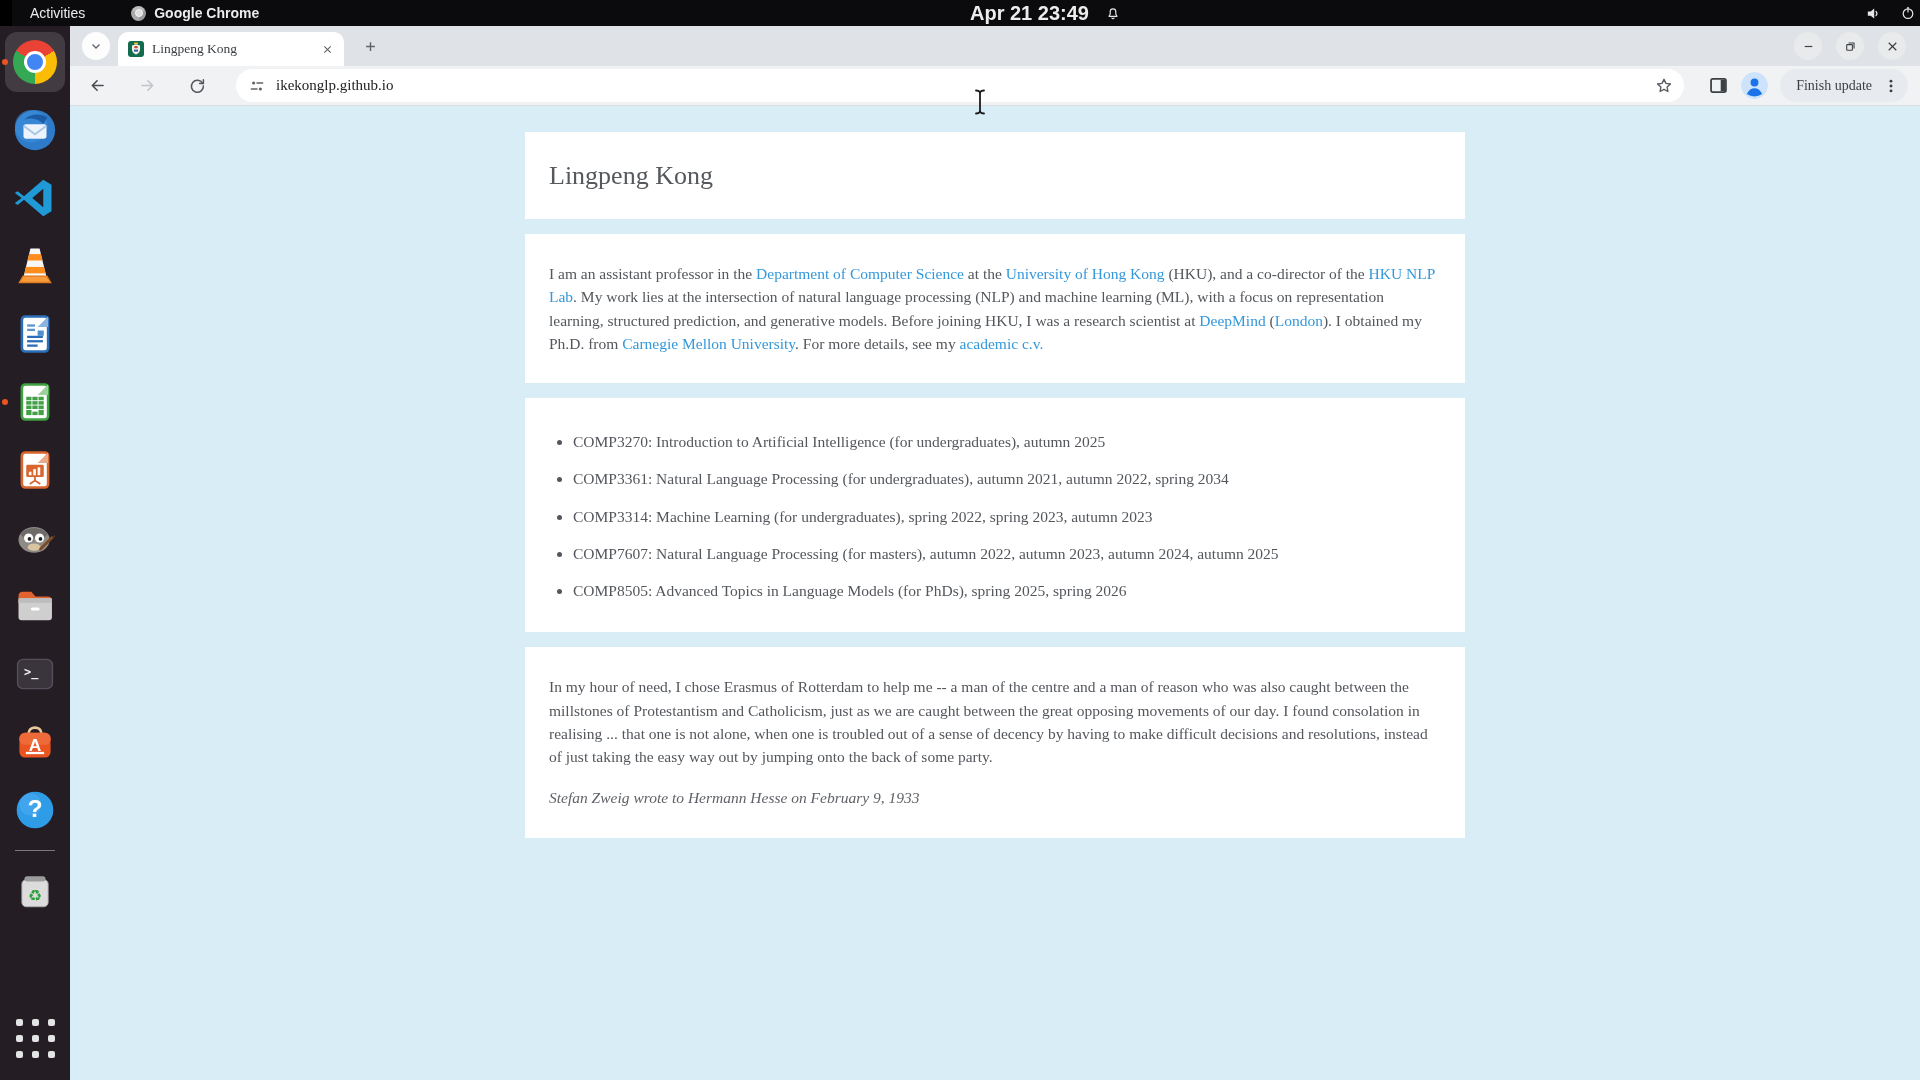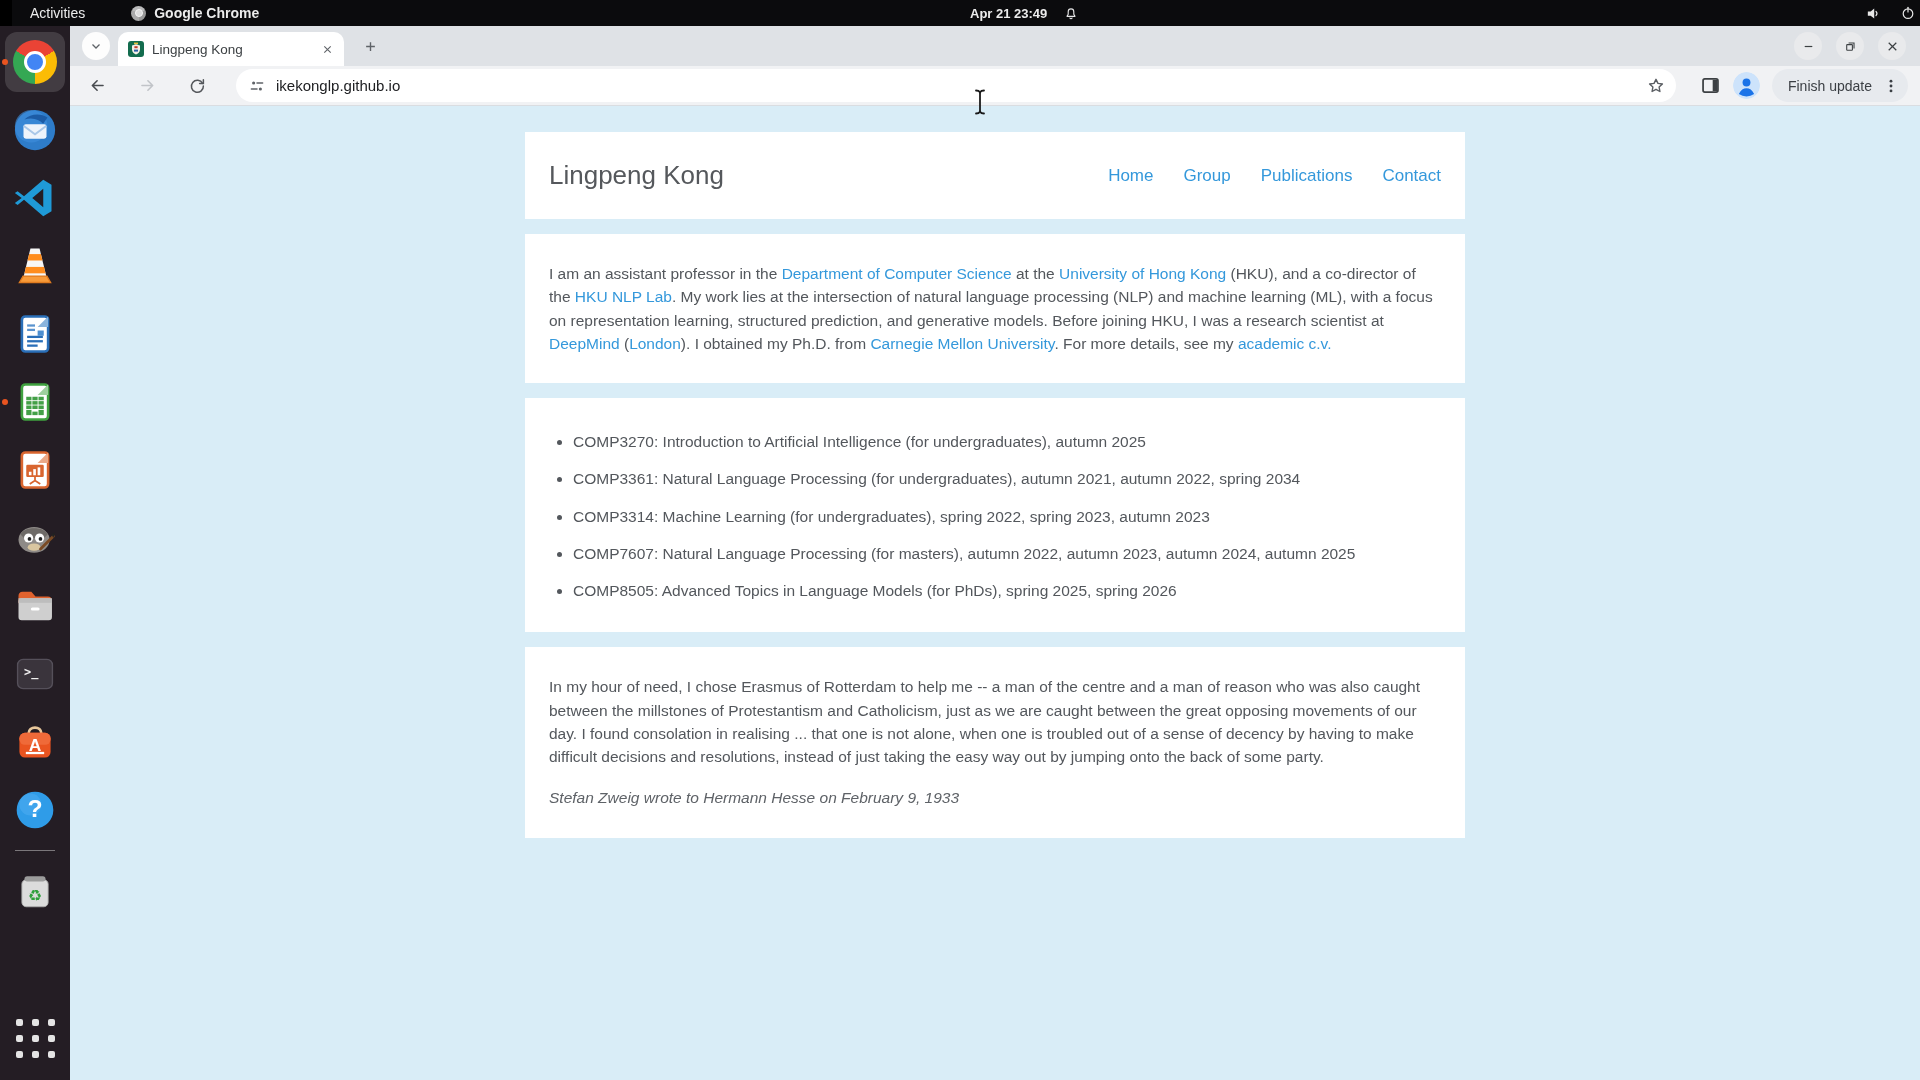--- a/index.html
+++ b/index.html
@@ -13,21 +13,21 @@
     font-size: 14px; z-index: 50;
   }
   .topbar .activities { padding: 0 18px; height: 100%; display: flex; align-items: center; }
   .topbar .appmenu { display: flex; align-items: center; gap: 8px; margin-left: 28px; font-weight: 700; justify-content: flex-end; }
   .mini-chrome {
     width: 15px; height: 15px; border-radius: 50%; position: relative;
     background: conic-gradient(from -60deg, #bbb 0 120deg, #999 0 240deg, #aaa 0 360deg);
   }
   .mini-chrome::before { content: ""; position: absolute; inset: 3.5px; background: #ddd; border: 1px solid #f5f5f5; border-radius: 50%; }
   .topbar-center { position: absolute; left: 958px; top: 0; height: 26px; display: flex; align-items: center; gap: 16px; }
-  .clock { font-weight: 700; font-size: 13px; }
+  .clock { font-weight: 700; font-size: 20px; }
   .topbar-right { margin-left: auto; display: flex; align-items: center; gap: 18px; padding-right: 16px; }
 
   
   .dock {
     position: absolute; left: 0; top: 26px; width: 70px; height: 1054px;
     background: #241d24; display: flex; flex-direction: column; align-items: center;
     padding-top: 6px; z-index: 40;
   }
   .dock-item { width: 60px; height: 60px; margin-bottom: 8px; border-radius: 12px;
     display: flex; align-items: center; justify-content: center; position: relative; flex: none; }
@@ -36,21 +36,21 @@
     width: 6px; height: 6px; border-radius: 50%; background: var(--ubuntu-orange, #e95420); }
   .dock-divider { width: 40px; border-top: 1px solid rgba(255,255,255,0.4); margin: 2px 0 10px 0; flex: none; }
   .dock-spacer { flex: 1; }
   .chrome-logo { width: 44px; height: 44px; border-radius: 50%; position: relative;
     background: conic-gradient(from -60deg, #ea4335 0 120deg, #fbbc05 0 240deg, #34a853 0 360deg); }
   .chrome-logo::before { content: ""; position: absolute; inset: 11px; background: #4285f4; border: 3px solid #fff; border-radius: 50%; }
   .app-grid { display: grid; grid-template-columns: repeat(3, 7px); grid-template-rows: repeat(3, 7px); gap: 9px; }
   .app-grid span { width: 7px; height: 7px; border-radius: 2px; background: #e4e4e4; }
 
   
-  .window { position: absolute; left: 70px; top: 26px; right: 0; bottom: 0; background: #be185d; }
+  .window { position: absolute; left: 70px; top: 26px; right: 0; bottom: 0; background: #be185d; font-family: Liberation Serif, serif; }
   .tabstrip { height: 40px; background: #dfe2e6; display: flex; align-items: flex-end; position: relative; }
   .tab-search { width: 28px; height: 28px; border-radius: 50%; background: #fdfdfd;
     display: flex; align-items: center; justify-content: center; align-self: center; margin-left: 12px; }
   .tab { height: 34px; width: 226px; background: #fff; border-radius: 10px 10px 0 0;
     margin-left: 8px; display: flex; align-items: center; padding: 0 8px 0 10px; gap: 8px; }
   .tab-title { flex: 1; font-size: 13.5px; color: #3c4043; white-space: nowrap; overflow: hidden; text-overflow: ellipsis; }
   .tab-close { width: 18px; height: 18px; display: flex; align-items: center; justify-content: center; border-radius: 50%; }
   .newtab-btn { align-self: center; margin-left: 12px; width: 28px; height: 28px;
     display: flex; align-items: center; justify-content: center; border-radius: 50%; }
   .win-controls { position: absolute; right: 14px; top: 6px; display: flex; gap: 14px; }
@@ -390,26 +390,20 @@
         </svg>
       </div>
     </div>
   </div>
 
   <div class="content">
     <div class="container">
 
       <div class="card header-card">
         <div class="site-title">Lingpeng Kong</div>
-        <div class="nav-links">
-          <a>Home</a>
-          <a>Group</a>
-          <a>Publications</a>
-          <a>Contact</a>
-        </div>
       </div>
 
       <div class="card bio">
         <p><span>I am an assistant professor in the </span><span class="link">Department of Computer Science</span><span> at the </span><span class="link">University of Hong Kong</span><span> (HKU), and a co-director of the </span><span class="link">HKU NLP Lab</span><span>. My work lies at the intersection of natural language processing (NLP) and machine learning (ML), with a focus on representation learning, structured prediction, and generative models. Before joining HKU, I was a research scientist at </span><span class="link">DeepMind</span><span> (</span><span class="link">London</span><span>). I obtained my Ph.D. from </span><span class="link">Carnegie Mellon University</span><span>. For more details, see my </span><span class="link">academic c.v.</span></p>
       </div>
 
       <div class="card">
         <ul class="course-list">
           <li>COMP3270: Introduction to Artificial Intelligence (for undergraduates), autumn 2025</li>
           <li>COMP3361: Natural Language Processing (for undergraduates), autumn 2021, autumn 2022, spring 2034</li>

